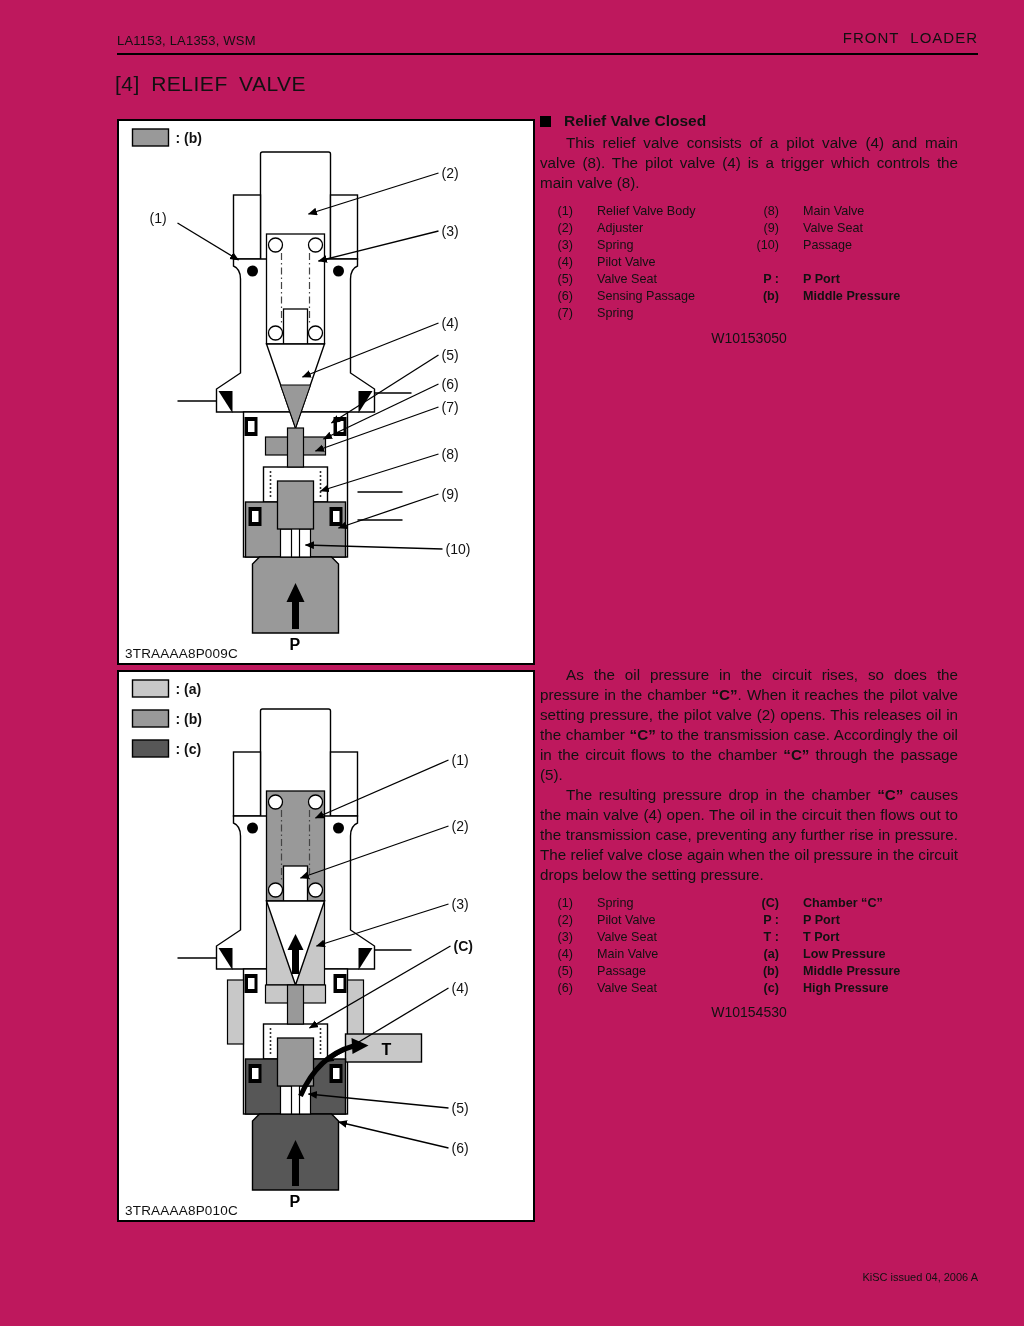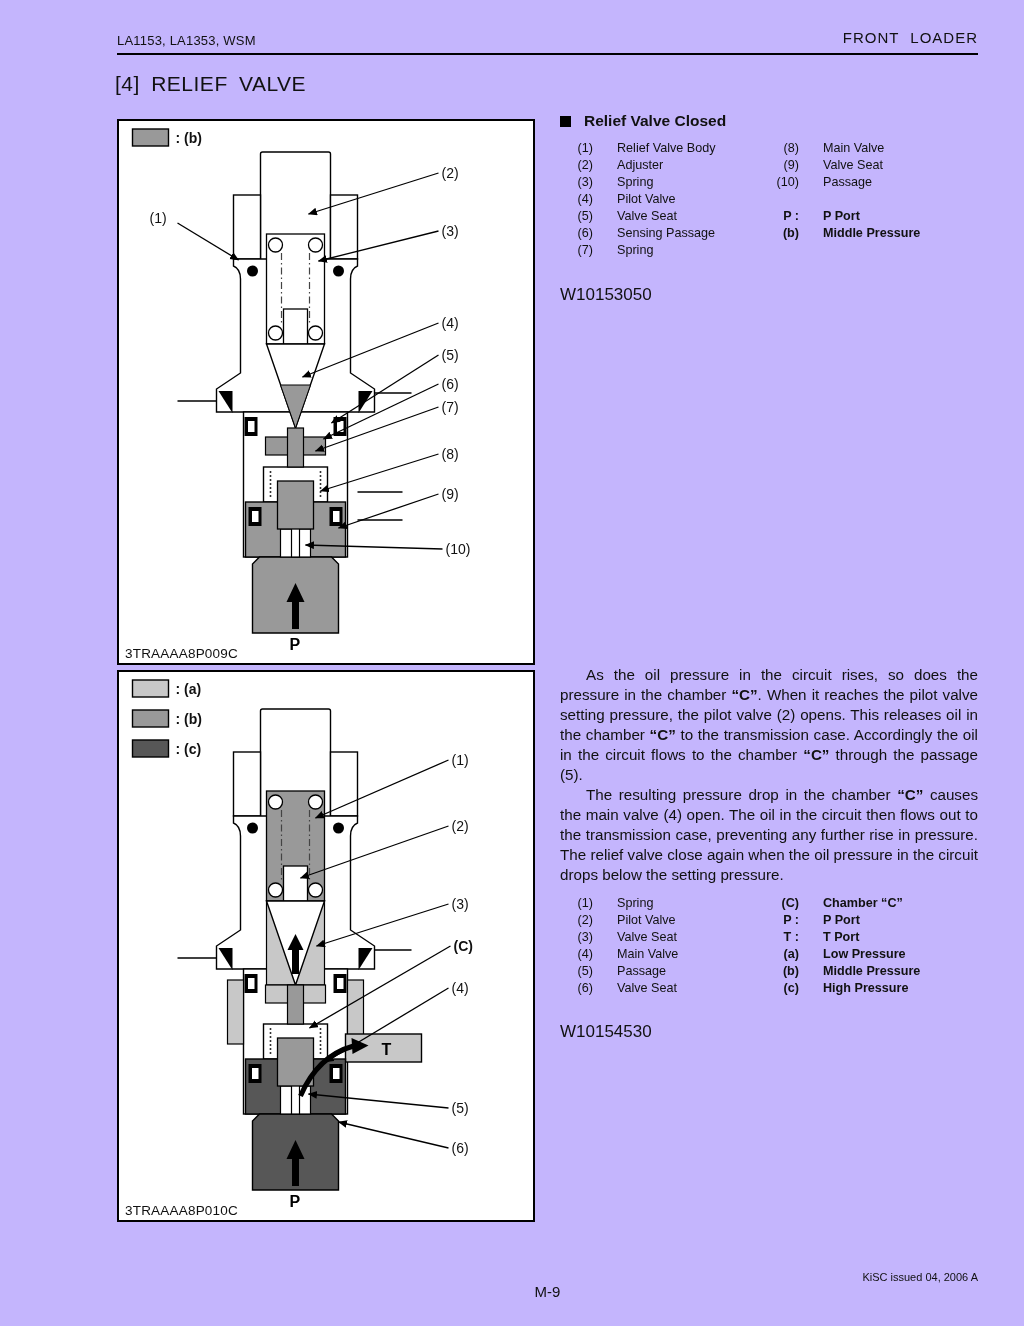--- a/index.html
+++ b/index.html
@@ -1,48 +1,48 @@
 <!DOCTYPE html>
 <html><head>
 <meta charset="utf-8">
 <style>
   * { margin:0; padding:0; box-sizing:border-box; }
   body { background:#e8e8e8; }
   .page {
-    position:relative; width:1024px; height:1326px; background:#c4b5fd;
+    position:relative; width:1024px; height:1326px; background:#be185d;
     font-family:"Liberation Sans", sans-serif; color:#111; margin:0 auto;
     overflow:hidden;
   }
   .hdr-left { position:absolute; left:117px; top:33px; font-size:13px; letter-spacing:0.2px; }
   .hdr-right { position:absolute; right:46px; top:29px; font-size:15px; font-weight:normal; letter-spacing:1px; word-spacing:6px; }
   .hdr-rule { position:absolute; left:117px; top:53px; width:861px; height:2px; background:#000; }
   .doc-title { position:absolute; left:115px; top:72px; font-size:21px; font-weight:normal; letter-spacing:0.5px; word-spacing:5px; }
 
   .fig-box { position:absolute; left:117px; width:418px; border:2px solid #000; background:#fff; }
   .fig-box.b1 { top:119px; height:546px; }
   .fig-box.b2 { top:670px; height:552px; }
   .fig-box svg { position:absolute; left:0; top:0; width:100%; height:100%; }
   .fig-code { position:absolute; left:6px; bottom:2px; font-size:13.5px; letter-spacing:0.2px; }
 
-  .col { position:absolute; left:560px; width:418px; }
+  .col { position:absolute; left:540px; width:418px; }
   .sec1 { top:112px; }
   .sec2 { top:665px; }
   .sec-head { display:flex; align-items:center; font-size:15.5px; font-weight:bold; margin-bottom:3px; }
   .sec-head .sq { width:11px; height:11px; background:#000; margin-right:13px; flex:none; }
   .body-p { font-size:15.2px; line-height:20px; text-align:justify; text-indent:26px; }
   .parts { position:relative; margin-top:10px; font-size:12.6px; line-height:17px; }
   .plist { position:absolute; top:0; }
   .plist.pl { left:2px; width:200px; }
   .plist.pr { left:208px; width:210px; }
   .prow { display:flex; }
   .prow .pn { width:31px; text-align:right; flex:none; }
   .prow .pt { margin-left:24px; }
   .prow.bold { font-weight:bold; }
   .prow.spacer { height:17px; }
-  .wcode { text-align:left; font-size:17px; margin-top:23px; }
+  .wcode { text-align:center; font-size:14px; margin-top:5px; }
   .sec1 .parts { height:122px; }
   .sec2 .parts { height:104px; }
 
   .ftr-issue { position:absolute; right:46px; top:1271px; font-size:11px; }
   .ftr-page { position:absolute; left:117px; top:1283px; width:861px; text-align:center; font-size:15px; }
 
   text { font-family:"Liberation Sans", sans-serif; }
   .callout { font-size:14px; fill:#111; }
   .callout.bold { font-weight:bold; }
   .legend-t { font-size:14px; font-weight:bold; fill:#111; }
@@ -289,20 +289,21 @@
       </g>
     </svg>
     <div class="fig-code">3TRAAAA8P010C</div>
   </div>
 
   <div class="col sec1">
     <div class="sec-head">
       <span class="sq"></span>
       <span>Relief Valve Closed</span>
     </div>
+    <p class="body-p">This relief valve consists of a pilot valve (4) and main valve (8). The pilot valve (4) is a trigger which controls the main valve (8).</p>
 
     <div class="parts">
       <div class="plist pl">
         <div class="prow">
             <span class="pn">(1)</span>
             <span class="pt">Relief Valve Body</span>
           </div>
         <div class="prow">
             <span class="pn">(2)</span>
             <span class="pt">Adjuster</span>
@@ -410,15 +411,14 @@
         <div class="prow bold">
             <span class="pn">(c)</span>
             <span class="pt">High Pressure</span>
           </div>
       </div>
     </div>
     <div class="wcode">W10154530</div>
   </div>
 
   <div class="ftr-issue">KiSC issued 04, 2006 A</div>
-  <div class="ftr-page">M-9</div>
 
 </div>
 
 </body></html>

